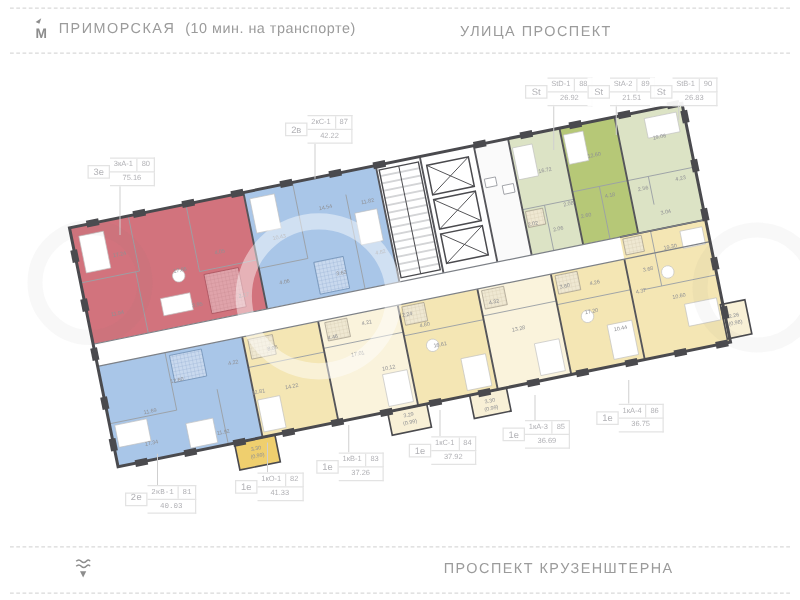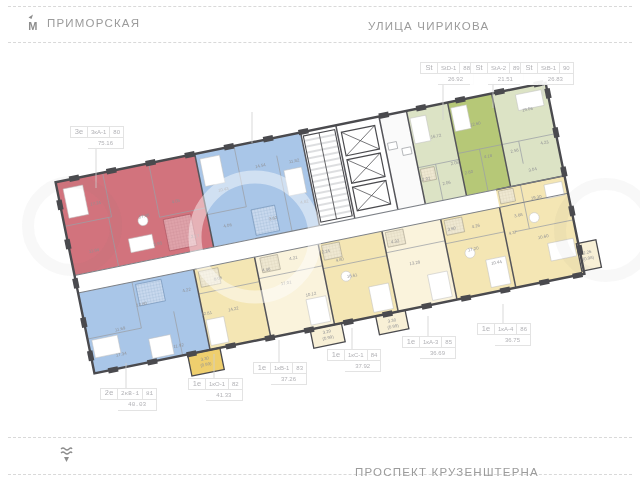--- a/index.html
+++ b/index.html
@@ -5,21 +5,21 @@
   html,body{margin:0;padding:0;}
   body{width:640px;height:480px;position:relative;background:#ffffff;overflow:hidden;
        font-family:"Liberation Sans", sans-serif;}
   .dash{position:absolute;left:8px;right:8px;border-top:1px dashed #d9d9d9;height:0;}
   .street{position:absolute;color:#9b9b9b;font-size:11.5px;letter-spacing:1.2px;
           display:flex;align-items:center;gap:6px;white-space:nowrap;}
   .street .note{letter-spacing:0.4px;margin-left:2px;}
   .street svg{flex:0 0 auto;}
   #plansvg{position:absolute;left:0;top:0;}
   #callouts{position:absolute;left:0;top:0;width:640px;height:480px;pointer-events:none;}
-  .callout{position:absolute;display:flex;align-items:flex-start;background:rgba(255,255,255,.93);
+  .callout{position:absolute;display:flex;align-items:center;background:rgba(255,255,255,.93);
            color:#b2b2b6;font-size:6px;line-height:1;pointer-events:auto;cursor:pointer;}
   .callout .pfx{display:flex;align-items:center;justify-content:center;min-width:12px;
                 border:1px solid #e3e3e3;font-size:7.5px;padding:1px 2px;}
   .callout .rt{display:flex;flex-direction:column;}
   .callout .row1{display:flex;border:1px solid #e3e3e3;border-left:none;}
   .callout .row1 span{padding:2px 3px;}
   .callout .row1 .num{border-left:1px solid #e3e3e3;}
   .callout .area{text-align:center;border:1px solid #e3e3e3;border-top:none;border-left:none;
                  padding:2px 2px;}
 </style>
@@ -30,32 +30,33 @@
 <div class="dash" style="top:42px"></div>
 <div class="dash" style="top:437px"></div>
 <div class="dash" style="top:474px"></div>
 
 <div class="street" style="left:26px;top:13px">
   <svg width="15" height="19" viewBox="0 0 15 19">
     <path d="M2.5,4.5 L7,1.5 L5.5,6 Z" fill="#8d8d8d"></path>
     <text x="7.5" y="17" text-anchor="middle" font-size="11" font-weight="bold" fill="#8d8d8d" font-family="Liberation Sans, sans-serif">М</text>
   </svg>
   <span>ПРИМОРСКАЯ</span>
+  <span class="note">(10 мин. на транспорте)</span>
 </div>
 <div class="street" style="left:368px;top:20px">
-  <span>УЛИЦА ЧИРИКОВА</span>
+  <span>УЛИЦА ПРОСПЕКТ</span>
 </div>
 <div class="street" style="left:60px;top:446px">
   <svg width="13" height="17" viewBox="0 0 13 17">
     <path d="M1,3 q2,-2 4,0 t4,0 t3,0" fill="none" stroke="#8d8d8d" stroke-width="1.3"></path>
     <path d="M1,7 q2,-2 4,0 t4,0 t3,0" fill="none" stroke="#8d8d8d" stroke-width="1.3"></path>
     <path d="M4,11 L9,11 L6.5,16 Z" fill="#8d8d8d"></path>
   </svg>
 </div>
-<div class="street" style="left:355px;top:466px">
+<div class="street" style="left:355px;top:449px">
   <span>ПРОСПЕКТ КРУЗЕНШТЕРНА</span>
 </div>
 
 <svg id="plansvg" width="640" height="480" viewBox="0 0 640 480">
   <defs>
     <pattern id="tileB" width="3" height="3" patternUnits="userSpaceOnUse">
       <rect width="3" height="3" fill="#c9d9ee"></rect>
         <path d="M0,0 H3 M0,0 V3" stroke="#89a7cb" stroke-width="0.4"></path>
     </pattern>
     <pattern id="tileR" width="3" height="3" patternUnits="userSpaceOnUse">
@@ -290,20 +291,30 @@
     <div class="callout" style="left: 70px; top: 126px;">
       <div class="pfx">3е</div>
       <div class="rt">
         <div class="row1">
           <span>3кА-1</span>
           <span class="num">80</span>
         </div>
         <div class="area">75.16</div>
       </div>
     </div>
+    <div class="callout" style="left: 228px; top: 92px;">
+      <div class="pfx">2в</div>
+      <div class="rt">
+        <div class="row1">
+          <span>2кС-1</span>
+          <span class="num">87</span>
+        </div>
+        <div class="area">42.22</div>
+      </div>
+    </div>
     <div class="callout" style="left: 420px; top: 62px;">
       <div class="pfx">St</div>
       <div class="rt">
         <div class="row1">
           <span>StD-1</span>
           <span class="num">88</span>
         </div>
         <div class="area">26.92</div>
       </div>
     </div>

